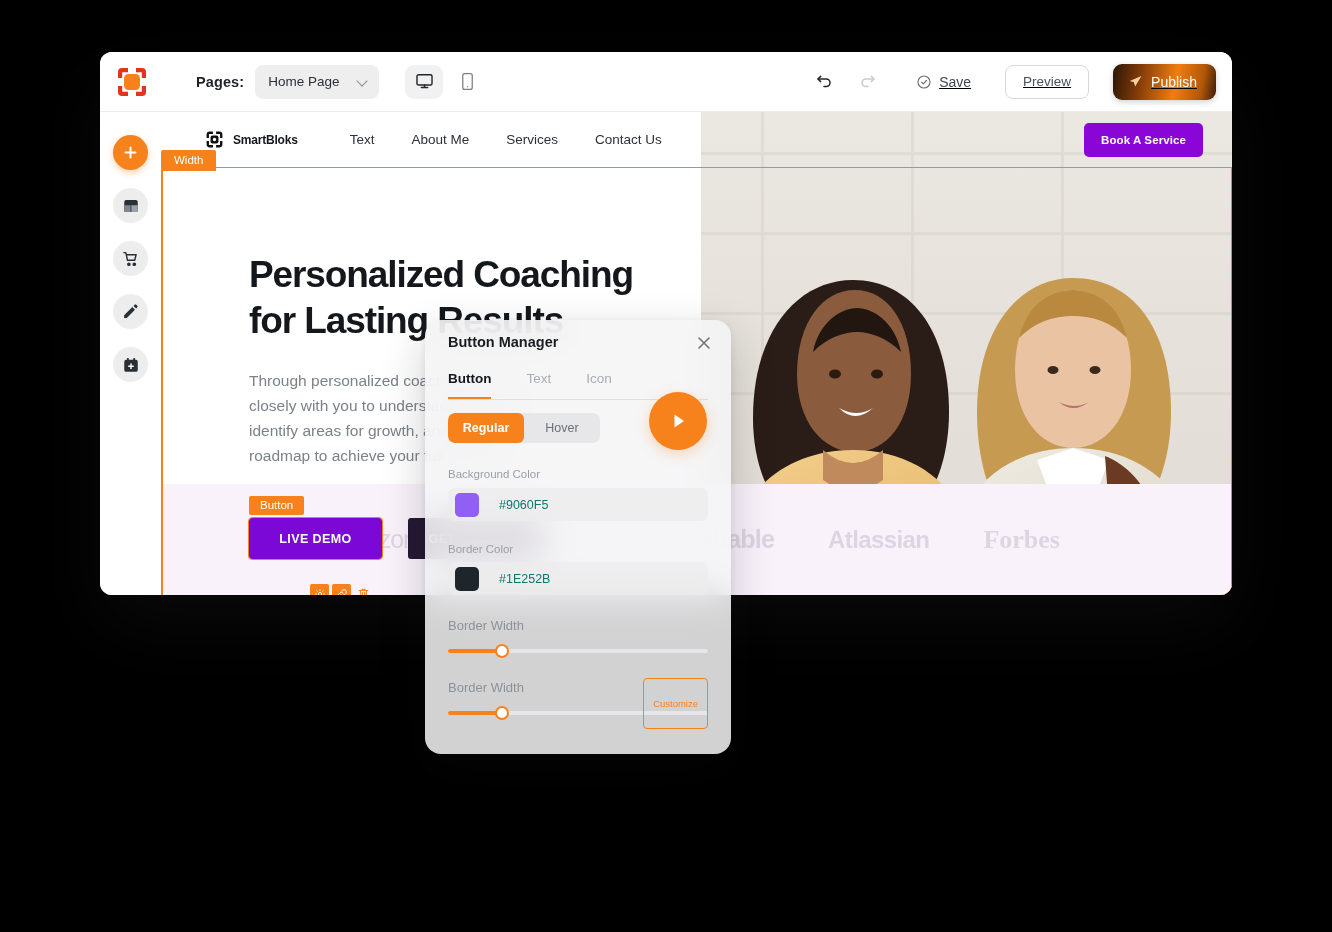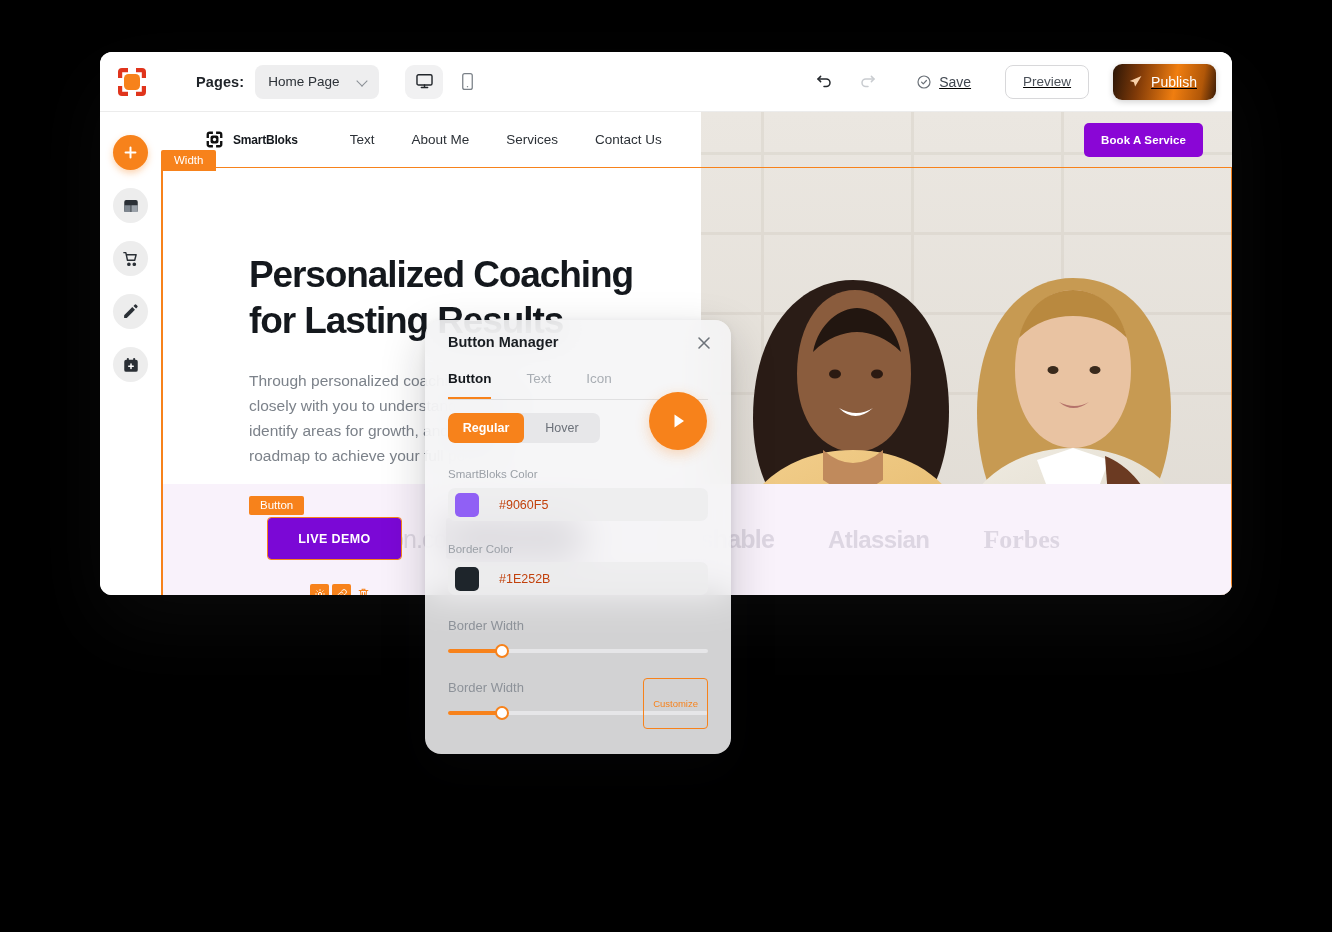--- a/index.html
+++ b/index.html
@@ -147,21 +147,20 @@
   #hero-sub {
     margin-top: 25px; font-size: 15.5px; line-height: 1.62; color: #7c828a;
     white-space: pre-line;
   }
   #hero-btns { position: absolute; left: 88px; top: 406px; display: flex; gap: 26px; z-index: 9; }
   .hero-btn {
     width: 133px; height: 41px; border-radius: 3px;
     display: flex; align-items: center; justify-content: center;
     font-size: 12.5px; font-weight: 700; color: #fff; letter-spacing: .4px;
     cursor: pointer;
-    margin-left: 19px;
   }
   .hero-btn.demo { background: #7B08D6; outline: 1.5px solid #F7821B; }
   .hero-btn.dark  { background: #251833; }
   #btn-tag {
     position: absolute; left: 88px; top: 384px; z-index: 10;
     background: #F7821B; color: #fff; font-size: 11.5px;
     padding: 3px 11px 4px; border-radius: 2px;
   }
   #btn-tools {
     position: absolute; left: 149px; top: 472px; display: flex; gap: 3px; z-index: 10;
@@ -217,21 +216,21 @@
   }
   .field-label {
     position: absolute; left: 23px; font-size: 11.5px; color: #9ba0a7;
   }
   .color-row {
     position: absolute; left: 23px; right: 23px; height: 33px;
     background: rgba(236,236,238,.8); border-radius: 7px;
     display: flex; align-items: center; padding: 0 7px; cursor: pointer;
   }
   .swatch { width: 24px; height: 24px; border-radius: 5px; }
-  .color-val { margin-left: 20px; font-size: 12.5px; color: #c2410c; }
+  .color-val { margin-left: 20px; font-size: 12.5px; color: #0f766e; }
   .slider { position: absolute; left: 23px; right: 23px; height: 14px; }
   .slider .track { position: absolute; left:0; right:0; top: 5px; height: 4px; background: #e6e6e8; border-radius: 3px; }
   .slider .fill  { position: absolute; left:0; top: 5px; height: 4px; background: #F7821B; border-radius: 3px; width: 21%; }
   .slider .knob  {
     position: absolute; left: 18%; top: 0; width: 14px; height: 14px;
     border-radius: 50%; background: #fff; border: 2.5px solid #F7821B; cursor: pointer;
   }
   #customize-btn {
     position: absolute; right: 23px; top: 678px;
     border: 1px solid #F7821B; color: #F7821B; background: transparent;
@@ -511,21 +510,21 @@
     <div class="seg active">Regular</div>
     <div class="seg">Hover</div>
   </div>
 
   <div id="play-preview">
     <svg width="24" height="24" viewBox="0 0 24 24" fill="#fff">
         <path d="M8.5 5.5 18 12l-9.5 6.5z"></path>
       </svg>
   </div>
 
-  <div class="field-label" style="top:148px">SmartBloks Color</div>
+  <div class="field-label" style="top:148px">Background Color</div>
   <div class="color-row" style="top:168px">
     <span class="swatch" style="background:#9060F5"></span>
     <span class="color-val">#9060F5</span>
   </div>
 
   <div class="field-label" style="top:223px">Border Color</div>
   <div class="color-row" style="top:242px">
     <span class="swatch" style="background:#1E252B"></span>
     <span class="color-val">#1E252B</span>
   </div>

